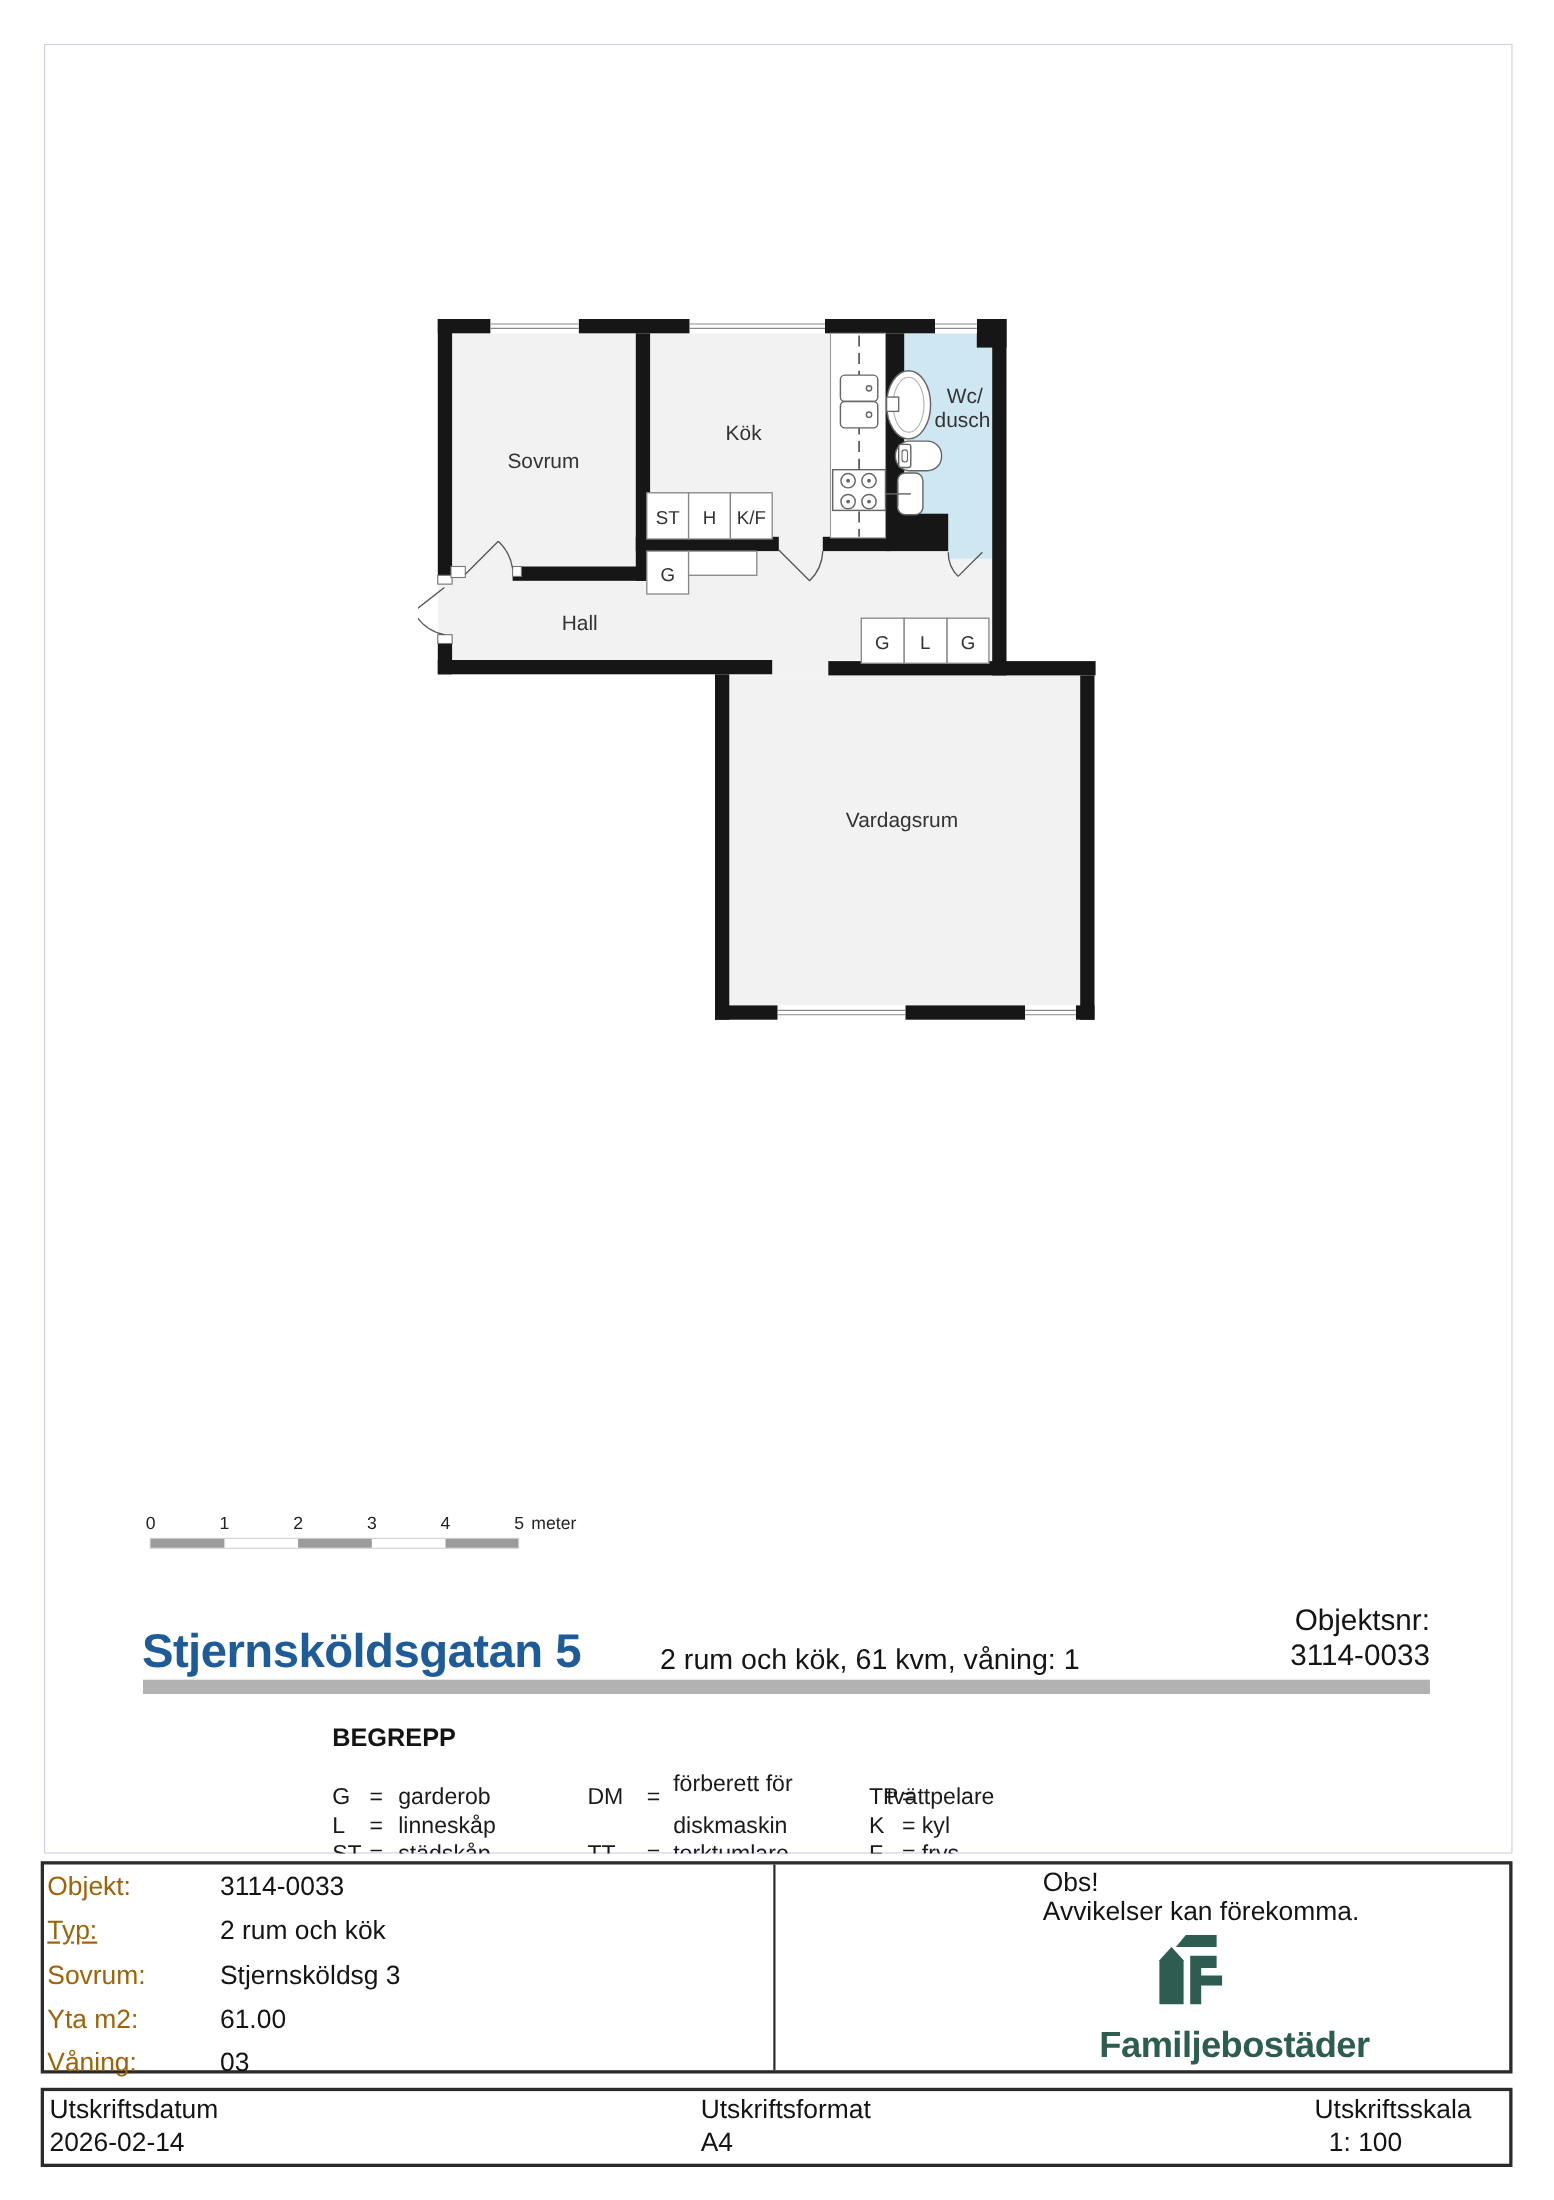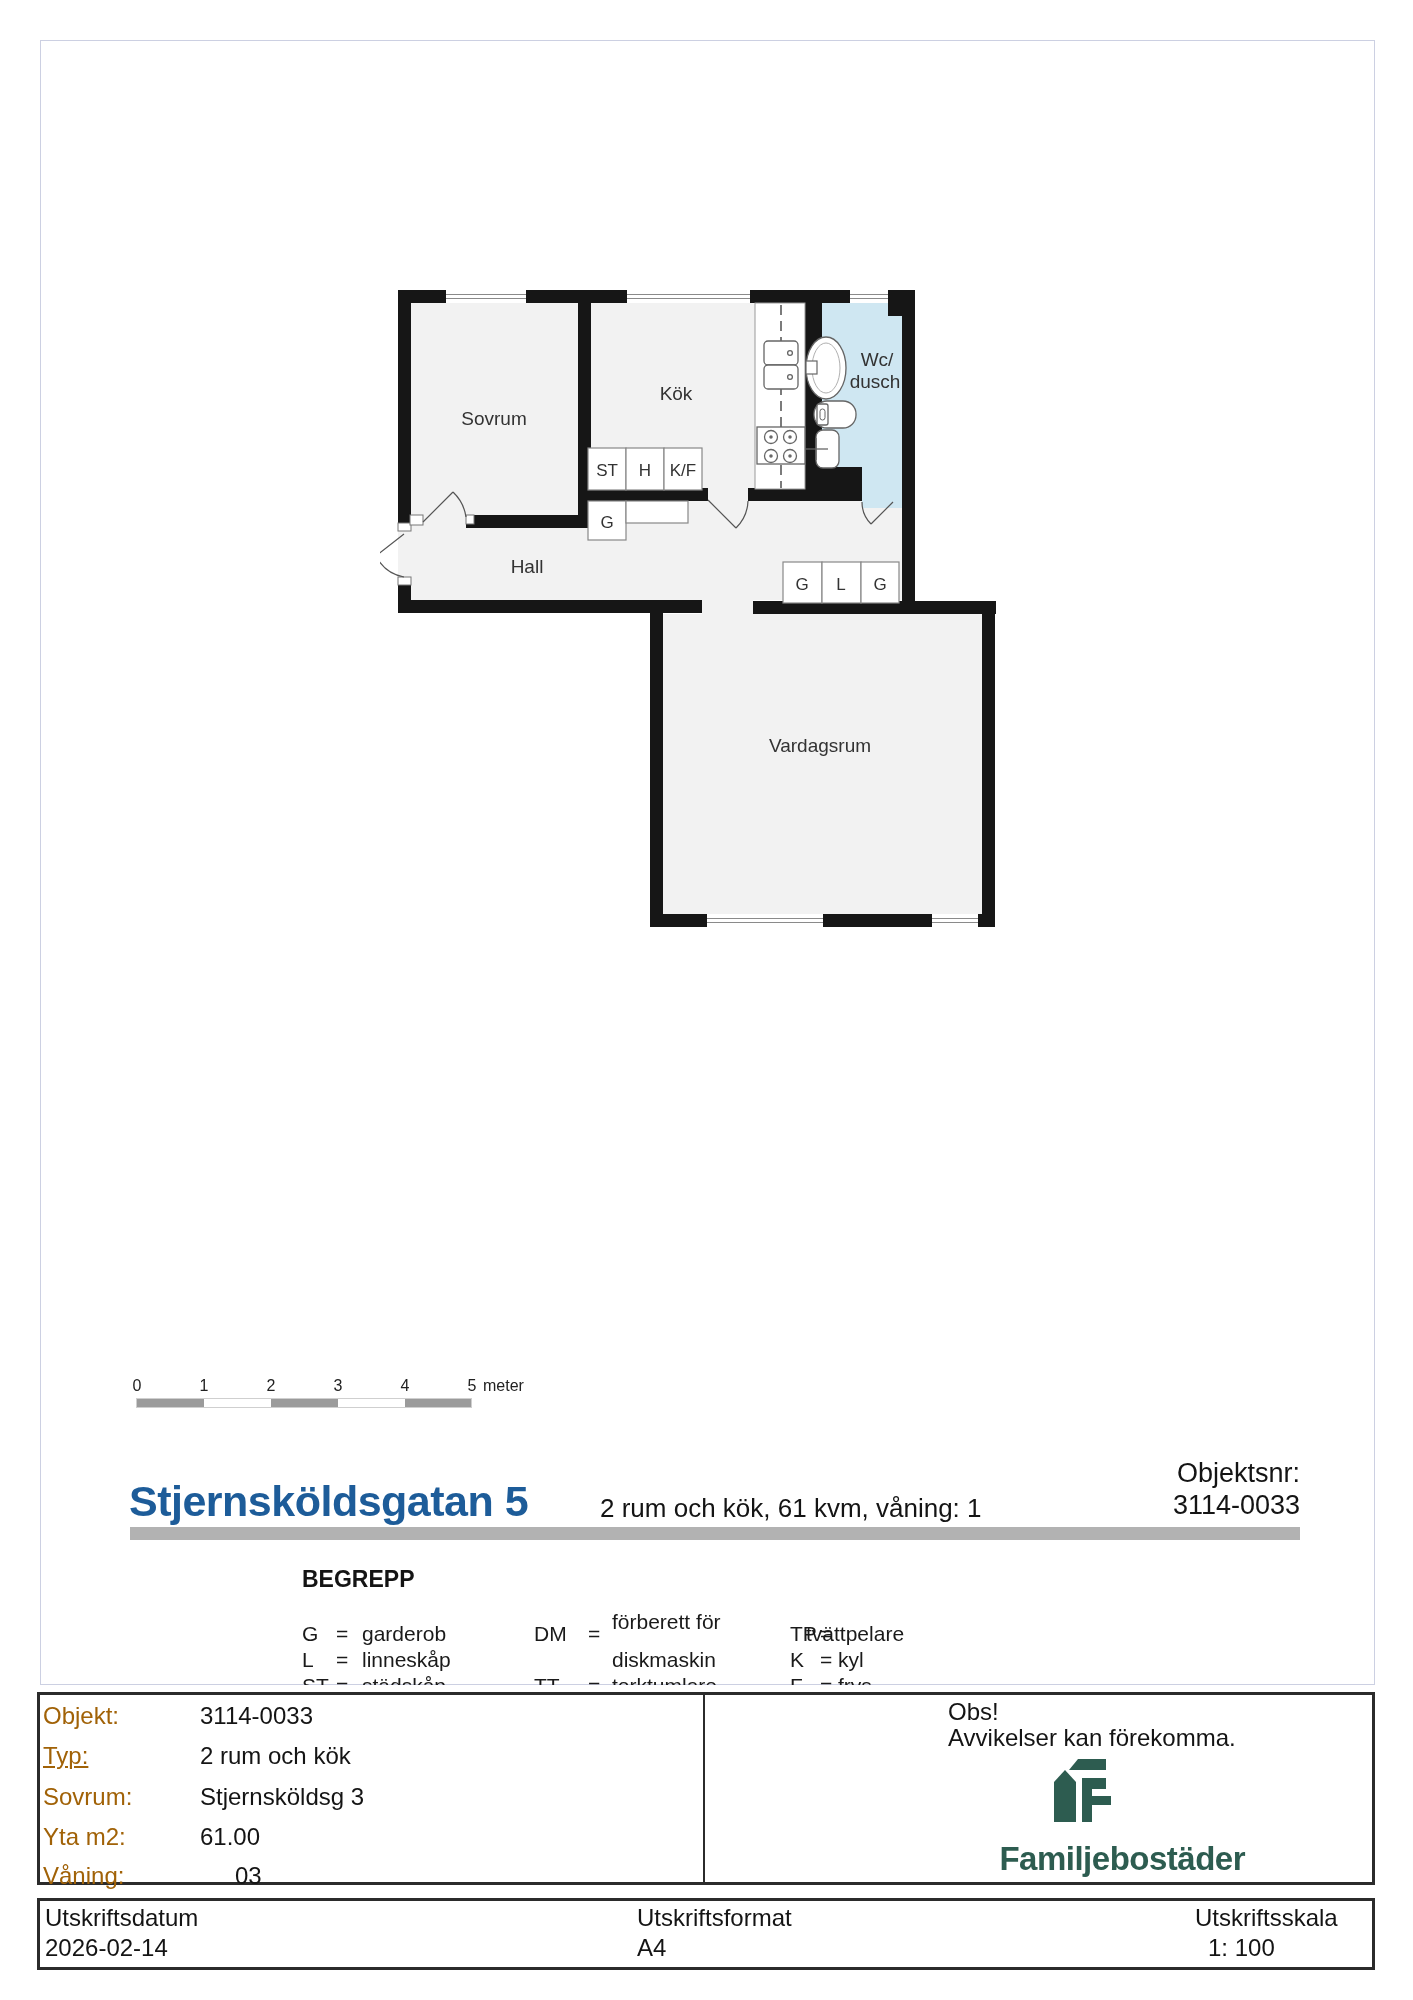--- a/index.html
+++ b/index.html
@@ -241,21 +241,21 @@
 
 <div class="info-label" style="top:1702px;">Objekt:</div>
 <div class="info-value" style="top:1702px;">3114-0033</div>
 <div class="info-label" style="top:1742px;text-decoration:underline;">Typ:</div>
 <div class="info-value" style="top:1742px;">2 rum och kök</div>
 <div class="info-label" style="top:1783px;">Sovrum:</div>
 <div class="info-value" style="top:1783px;">Stjernsköldsg 3</div>
 <div class="info-label" style="top:1823px;">Yta m2:</div>
 <div class="info-value" style="top:1823px;">61.00</div>
 <div class="info-label" style="top:1862px;">Våning:</div>
-<div class="info-value" style="top:1862px;margin-left:35px;">03</div>
+<div class="info-value" style="top:1862px;">03</div>
 
 <div class="notice-line" style="top:1698px;">Obs!</div>
 <div class="notice-line" style="top:1724px;">Avvikelser kan förekomma.</div>
 
 <svg id="brand-logo" width="76" height="70" viewBox="0 0 76 70" xmlns="http://www.w3.org/2000/svg">
   <g fill="#2d5c50">
     <polygon points="30,3 58,3 58,14 21,14"></polygon>
     <polygon points="6,26 17,14 28,26 28,66 6,66"></polygon>
     <path d="M34,22 h24 v11 h-14 v7 h19 v9 h-19 v17 h-10 z" transform="translate(0,0)"></path>
   </g>

